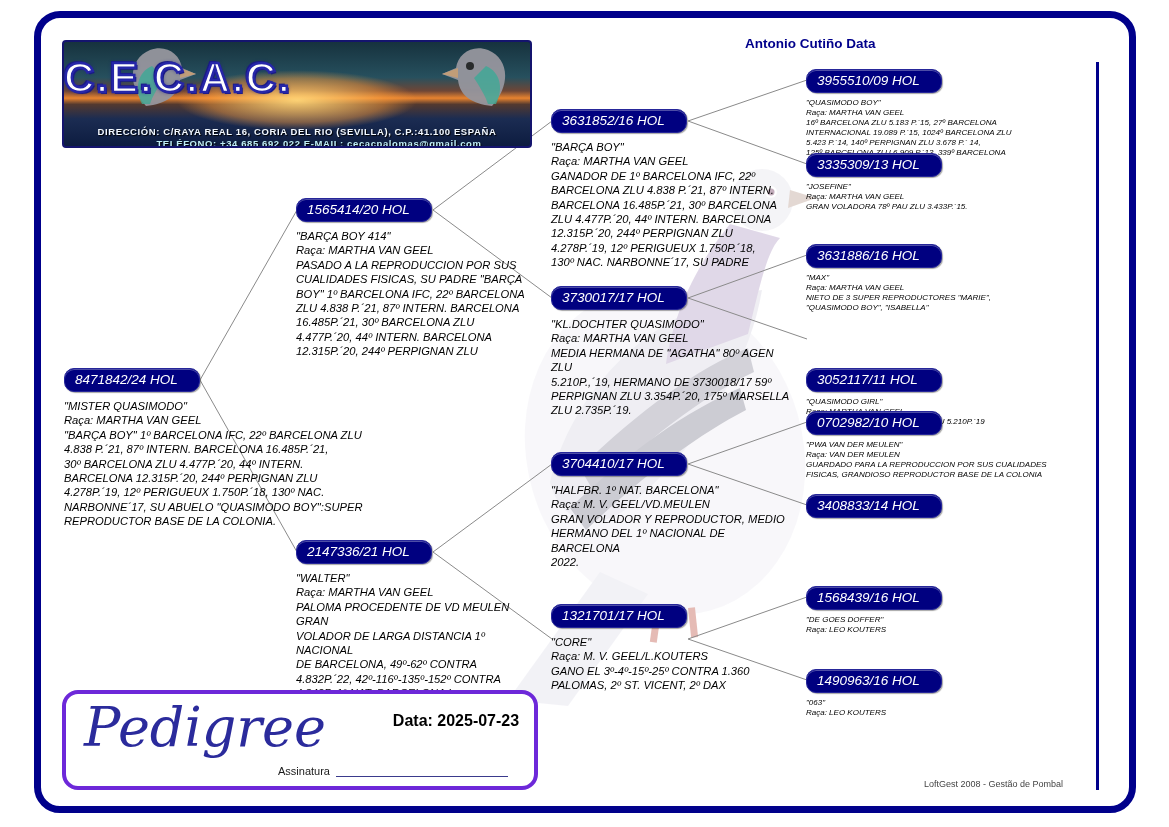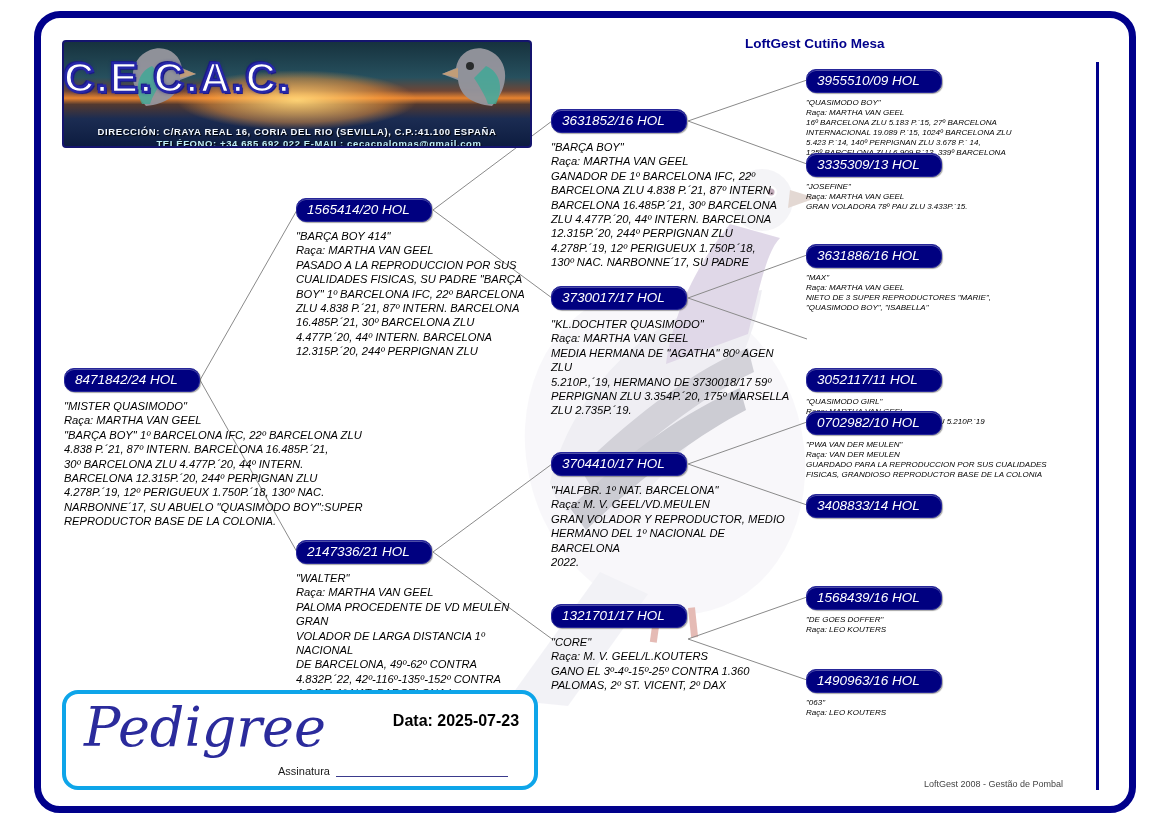--- a/index.html
+++ b/index.html
@@ -58,21 +58,21 @@
   .n-ssd    {left:806px;top:153px; width:272px;}
   .n-sds    {left:806px;top:244px; width:272px;}
   .n-sdd    {left:806px;top:328px; width:272px;margin-top:40px;}
   .n-dss    {left:806px;top:411px; width:272px;}
   .n-dsd    {left:806px;top:494px; width:272px;}
   .n-dds    {left:806px;top:586px; width:272px;}
   .n-ddd    {left:806px;top:669px; width:272px;}
 
   
   .pedbox{position:absolute;left:62px;top:690px;width:476px;height:100px;box-sizing:border-box;
-          border:4px solid #0ea5e9;border-radius:16px;background:#fff;z-index:5;}
+          border:4px solid #6d28d9;border-radius:16px;background:#fff;z-index:5;}
   .pedlogo{position:absolute;left:18px;top:2px;font-family:"DejaVu Serif","Liberation Serif",serif;
            font-style:italic;font-size:54px;color:#2b2b9c;}
   .peddate{position:absolute;left:290px;top:18px;width:200px;text-align:center;
            font-size:16px;font-weight:bold;color:#000;}
   .sig{position:absolute;left:212px;top:70px;font-size:11px;color:#1a1a1a;}
   .sigline{display:inline-block;width:172px;border-bottom:1.5px solid #3a3a8c;height:12px;
            vertical-align:bottom;margin-left:6px;}
 
   .credit{position:absolute;left:924px;top:779px;font-size:9px;color:#444;z-index:5;}
 </style>
@@ -129,21 +129,21 @@
       <path d="M34,62 C14,40 18,14 38,6 C54,0 68,10 70,24 L84,30 L68,36 C66,52 54,60 34,62 Z" fill="#96969e"></path>
       <path d="M30,60 C22,44 26,28 40,22 L52,34 C44,46 40,54 38,60 Z" fill="#3fae9a" opacity=".8"></path>
       <circle cx="56" cy="22" r="4" fill="#2a2a2a"></circle>
       <path d="M68,24 L84,30 L68,34 Z" fill="#caa27a"></path>
     </svg>
     <div class="btitle">C.E.C.A.C.</div>
     <div class="baddr">DIRECCIÓN: C/RAYA REAL 16, CORIA DEL RIO (SEVILLA), C.P.:41.100 ESPAÑA</div>
     <div class="bcontact">TELÉFONO: +34 685 692 022    E-MAIL: cecacpalomas@gmail.com</div>
   </div>
 
-  <div class="owner">LoftGest Cutiño Mesa</div>
+  <div class="owner">Antonio Cutiño Data</div>
 
   <div class="node n-subject">
     <div class="ring">8471842/24 HOL</div>
     <div class="txt"><span>"MISTER QUASIMODO"</span>
 <span>Raça: MARTHA VAN GEEL</span>
 <span>"BARÇA BOY" 1º BARCELONA IFC, 22º BARCELONA ZLU
 4.838 P.´21, 87º INTERN. BARCELONA 16.485P.´21,
 30º BARCELONA ZLU 4.477P.´20, 44º INTERN.
 BARCELONA 12.315P.´20, 244º PERPIGNAN ZLU
 4.278P.´19, 12º PERIGUEUX 1.750P.´18, 130º NAC.

